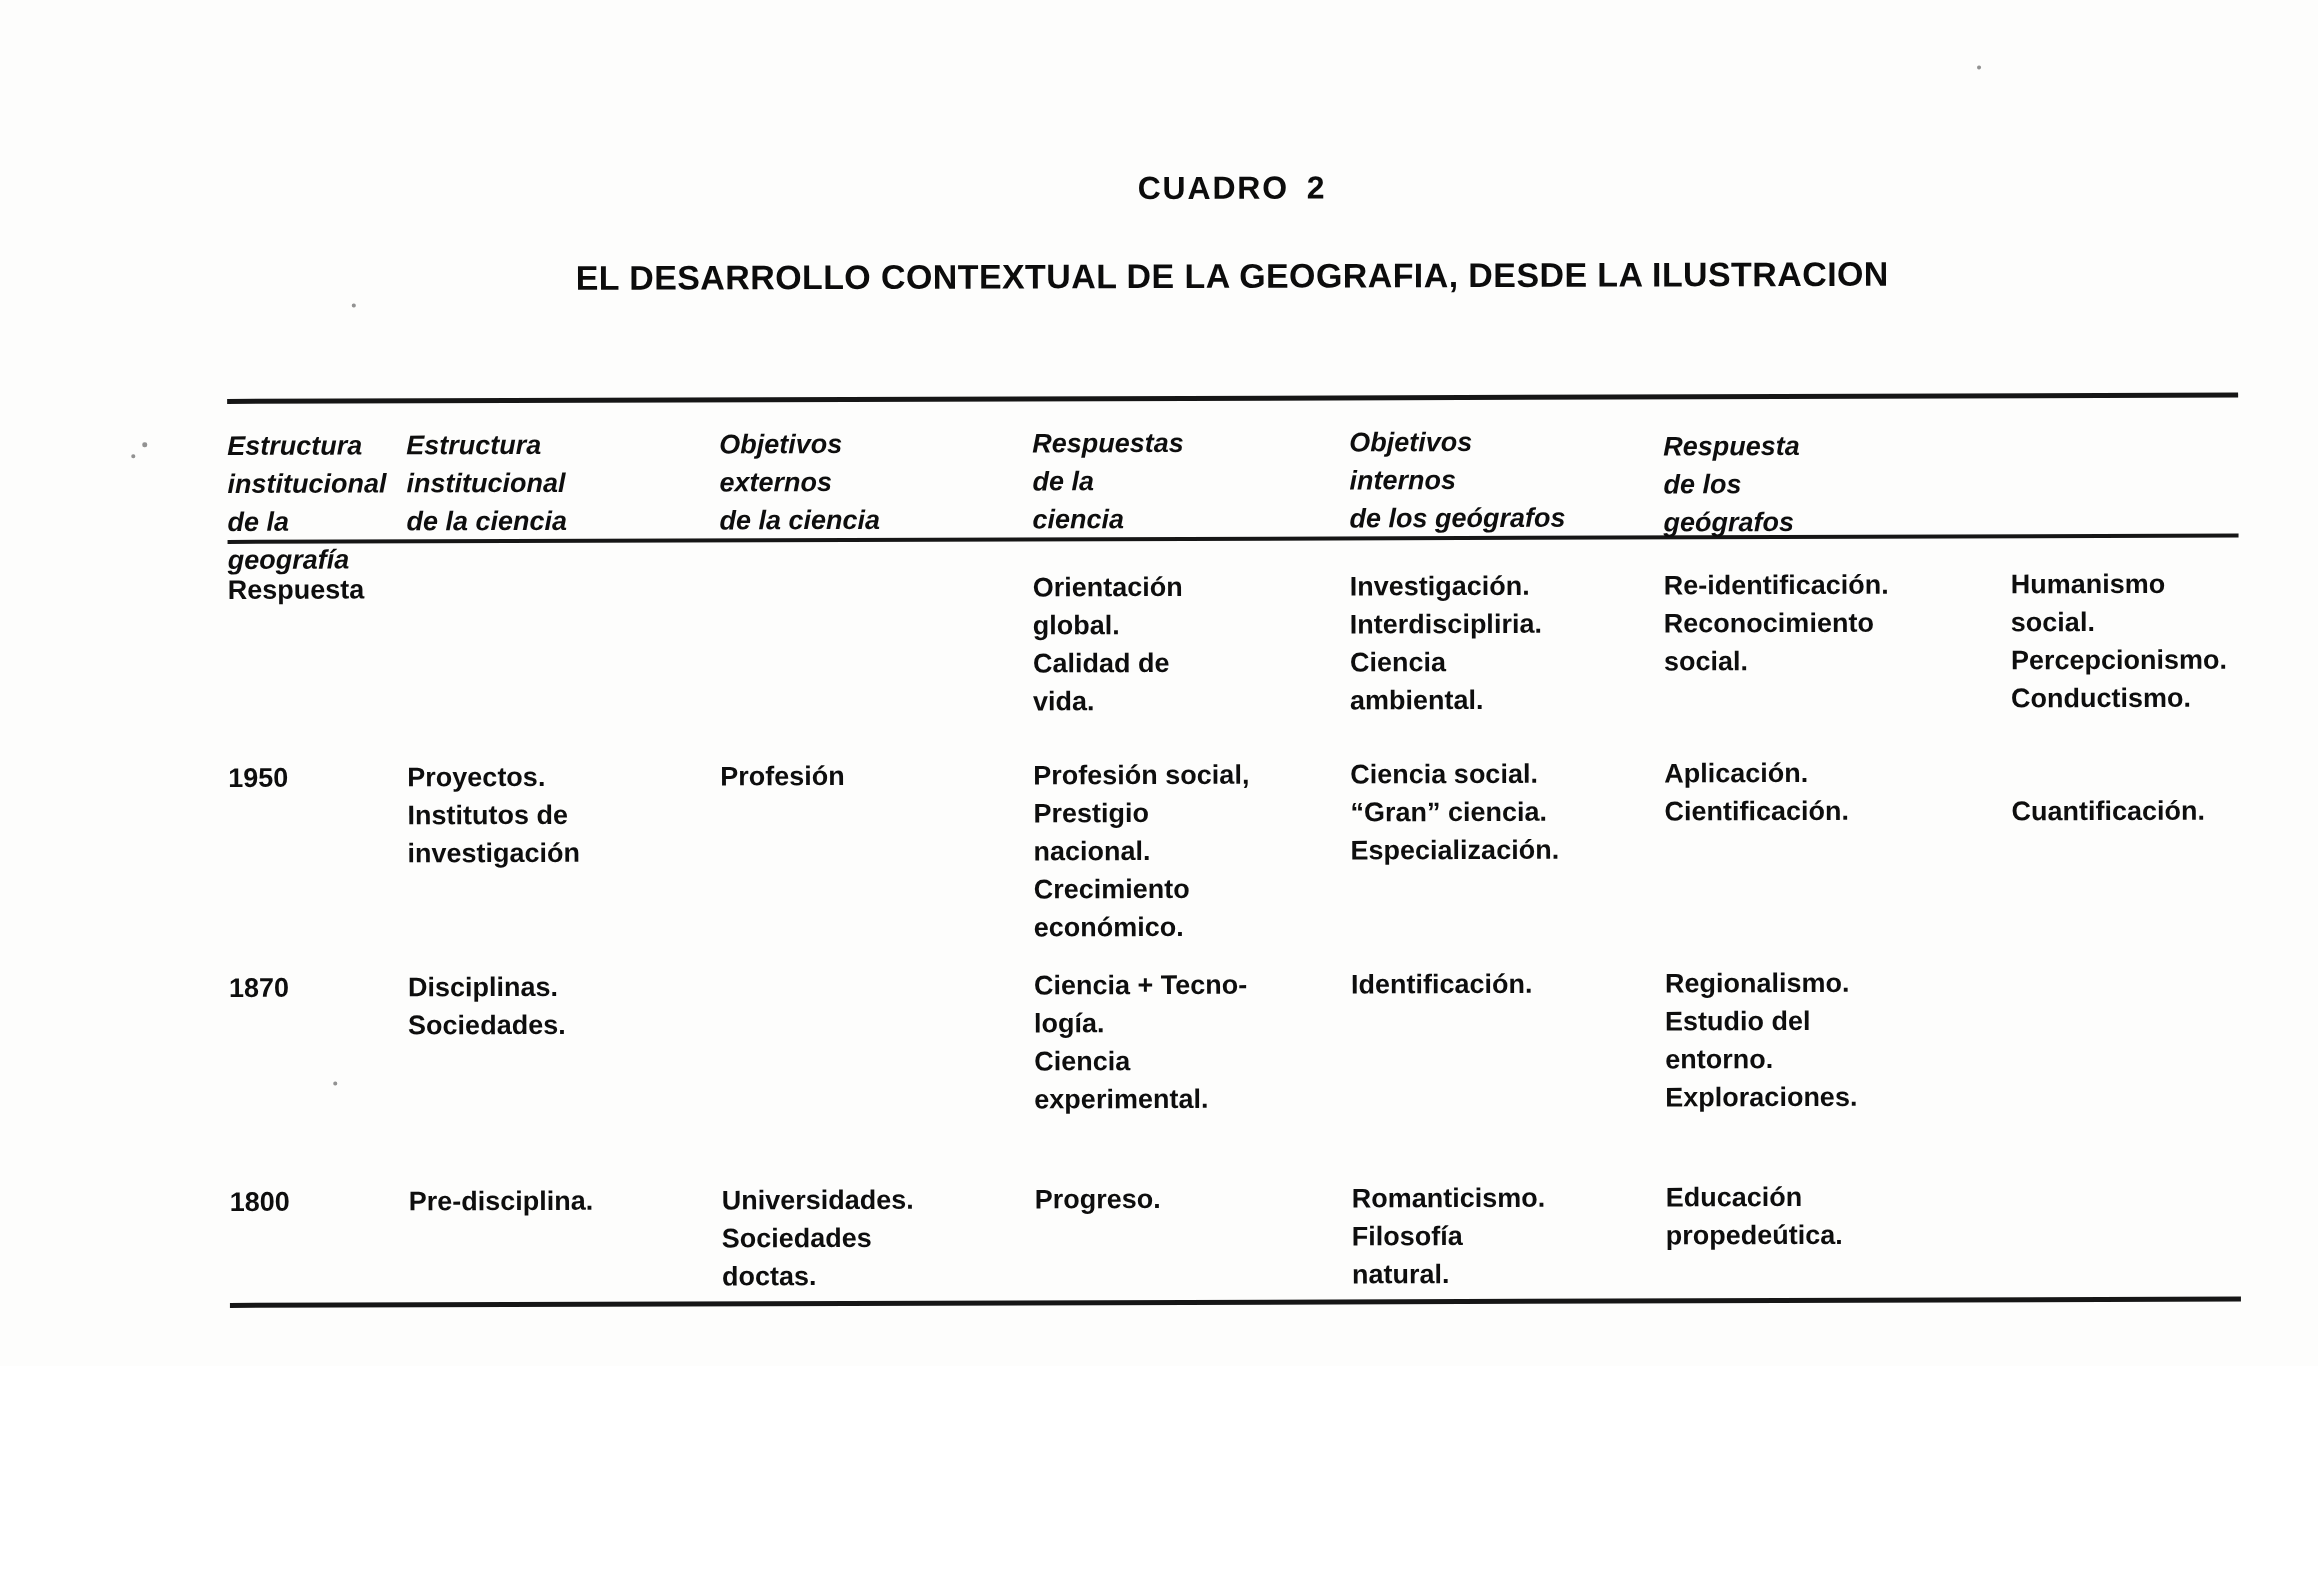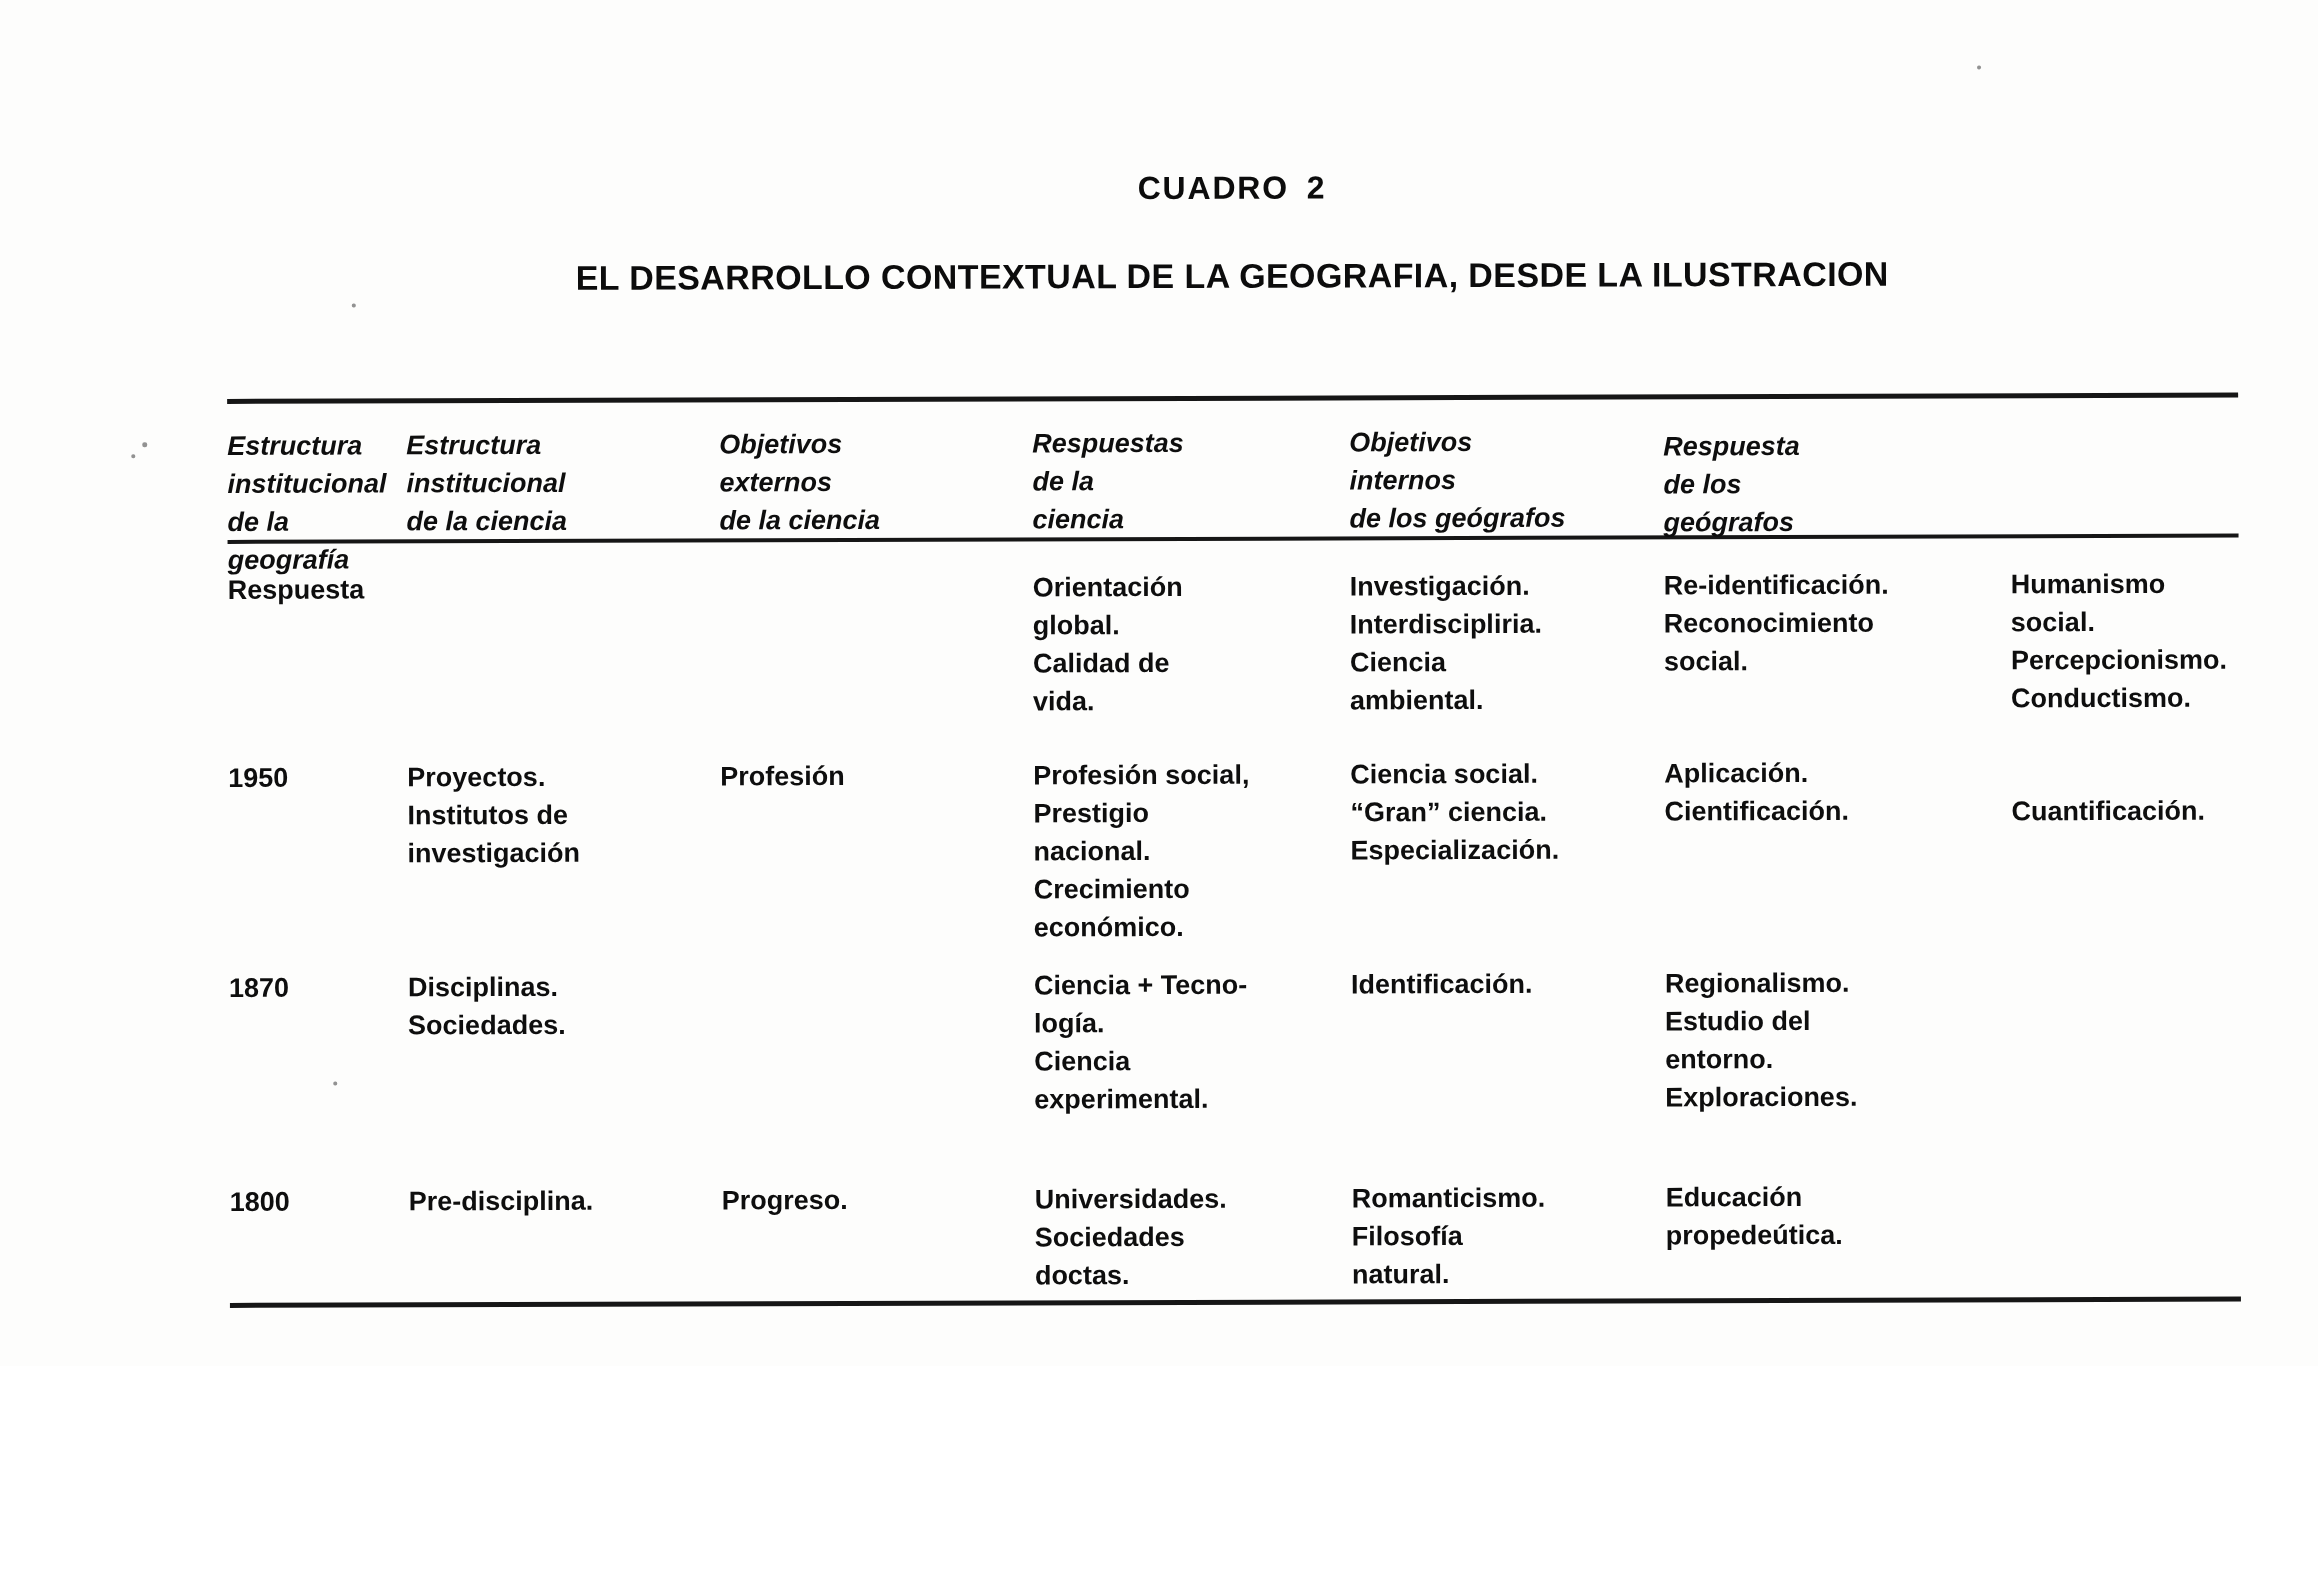--- a/index.html
+++ b/index.html
@@ -181,24 +181,24 @@
         <div class="cell">Identificación.</div>
         <div class="cell">Regionalismo.
 Estudio del
 entorno.
 Exploraciones.</div>
       </div>
 
       <div class="trow r3">
         <div class="cell">1800</div>
         <div class="cell">Pre-disciplina.</div>
-        <div class="cell">Progreso.</div>
         <div class="cell">Universidades.
 Sociedades
 doctas.</div>
+        <div class="cell">Progreso.</div>
         <div class="cell">Romanticismo.
 Filosofía
 natural.</div>
         <div class="cell">Educación
 propedeútica.</div>
       </div>
 
     </div>
 
     <div class="speck" style="left:353px; top:301px; width:3.6px; height:3.6px;"></div>

